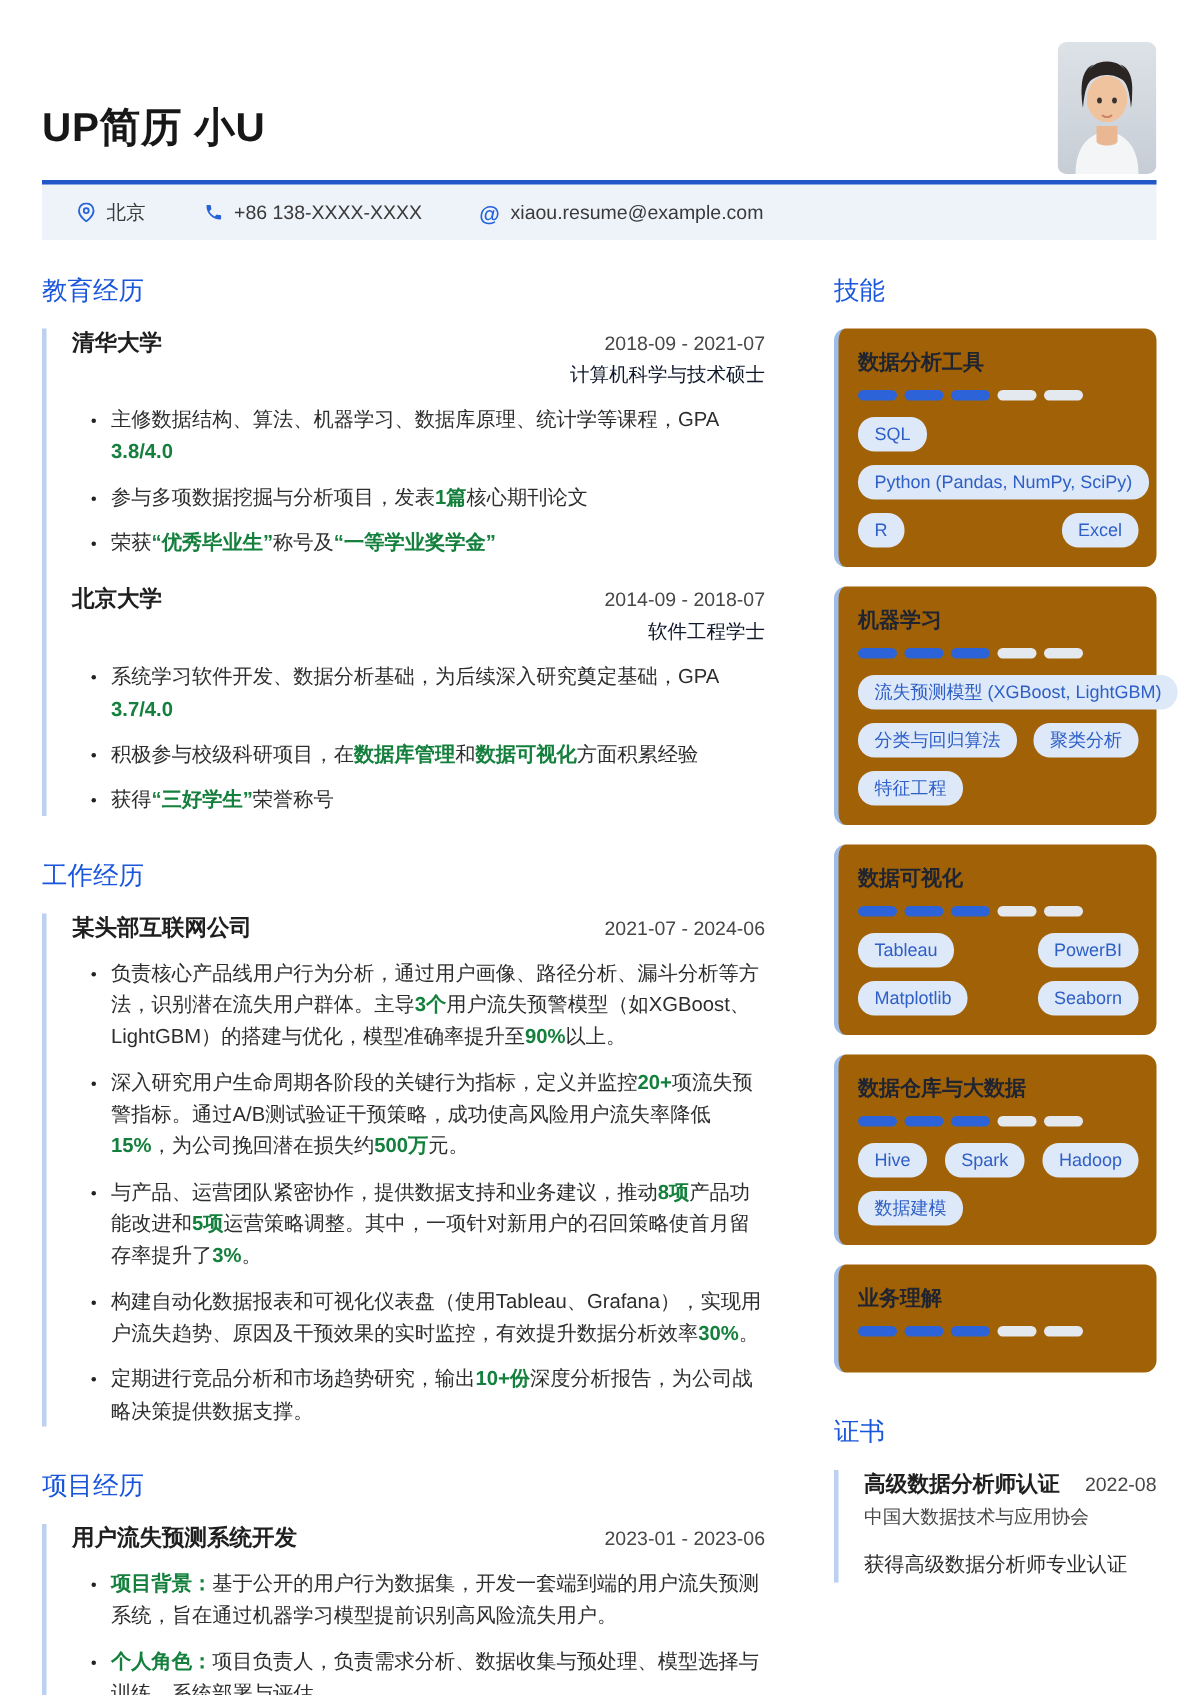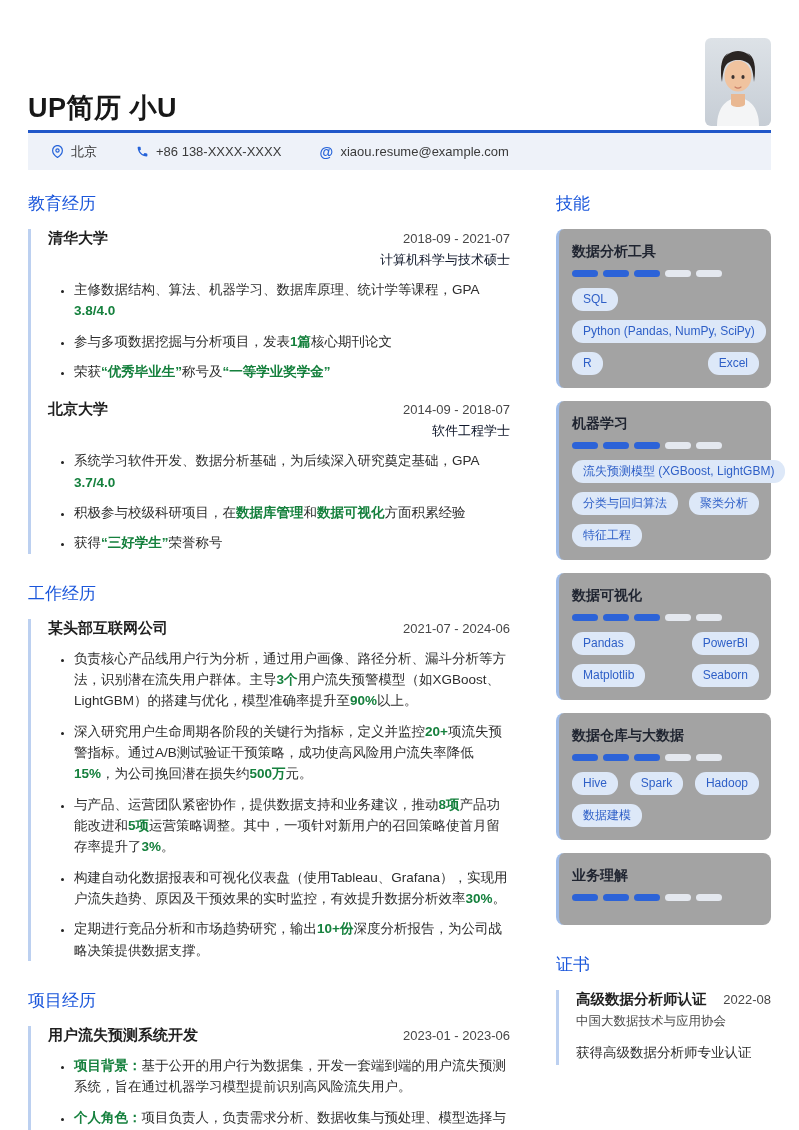--- a/index.html
+++ b/index.html
@@ -6,21 +6,21 @@
   html, body { margin: 0; padding: 0; }
   body {
     width: 799px; height: 1130px; overflow: hidden;
     background: #ffffff;
     font-family: "Liberation Sans", "DejaVu Sans", sans-serif;
     color: #2b2b2b;
   }
   .page { width: 799px; height: 1130px; padding: 0 28px; overflow: hidden; }
 
   
-  .header-row { display: flex; justify-content: space-between; align-items: flex-end; padding-top: 38px; gap: 48px; }
+  .header-row { display: flex; justify-content: space-between; align-items: center; padding-top: 28px; gap: 48px; }
   .resume-title { font-size: 27px; font-weight: 700; color: #171717; margin: 26px 0 0 0; letter-spacing: .5px; }
   .photo { width: 66px; height: 88px; border-radius: 6px; overflow: hidden; flex: 0 0 auto; }
   .photo svg { display: block; }
 
   
   .contact-bar {
     margin-top: 4px; border-top: 3px solid #2157c9; background: #eef2f9;
     height: 40px; display: flex; align-items: center; gap: 38px; padding: 0 22px;
     font-size: 13px; color: #3a3a3a;
   }
@@ -45,21 +45,21 @@
   .entry-title { font-weight: 700; font-size: 15px; color: #1f1f1f; }
   .entry-date { font-size: 13px; color: #474747; white-space: nowrap; }
   .entry-sub { display: flex; justify-content: flex-end; font-size: 13px; color: #0f172a; margin-top: 3px; }
   ul.bullets { margin: 10px 0 0 0; padding-left: 26px; }
   ul.bullets li { font-size: 13.5px; line-height: 1.58; margin-bottom: 9px; color: #2d2d2d; }
   ul.bullets li::marker { color: #222; font-size: 11px; }
   strong { font-weight: 700; color: #15803d; }
 
   
   .skill-card {
-    background: #a3a3a3; border-left: 3px solid #9fbce8; border-radius: 8px;
+    background: #a16207; border-left: 3px solid #9fbce8; border-radius: 8px;
     padding: 14px 12px 13px 13px; margin-bottom: 13px;
   }
   .skill-name { font-weight: 700; font-size: 14px; color: #1f2430; }
   .skill-bar { display: flex; gap: 5px; margin: 9px 0 11px 0; }
   .seg { width: 26px; height: 7px; border-radius: 4px; background: #e4e8ef; }
   .seg.filled { background: #2c63d8; }
   .tags { display: flex; flex-wrap: wrap; gap: 9px 8px; justify-content: space-between; }
   .tag { background: #dde8f8; color: #2e5fc7; font-size: 12px; padding: 4px 11px; border-radius: 11px; line-height: 1.25; white-space: nowrap; }
 
   
@@ -235,21 +235,21 @@
             <div class="skill-card">
               <div class="skill-name">数据可视化</div>
               <div class="skill-bar">
                 <span class="seg filled"></span>
                 <span class="seg filled"></span>
                 <span class="seg filled"></span>
                 <span class="seg"></span>
                 <span class="seg"></span>
               </div>
               <div class="tags">
-                <span class="tag">Pandas</span>
+                <span class="tag">Tableau</span>
                 <span class="tag">PowerBI</span>
                 <span class="tag">Matplotlib</span>
                 <span class="tag">Seaborn</span>
               </div>
             </div>
             <div class="skill-card">
               <div class="skill-name">数据仓库与大数据</div>
               <div class="skill-bar">
                 <span class="seg filled"></span>
                 <span class="seg filled"></span>

